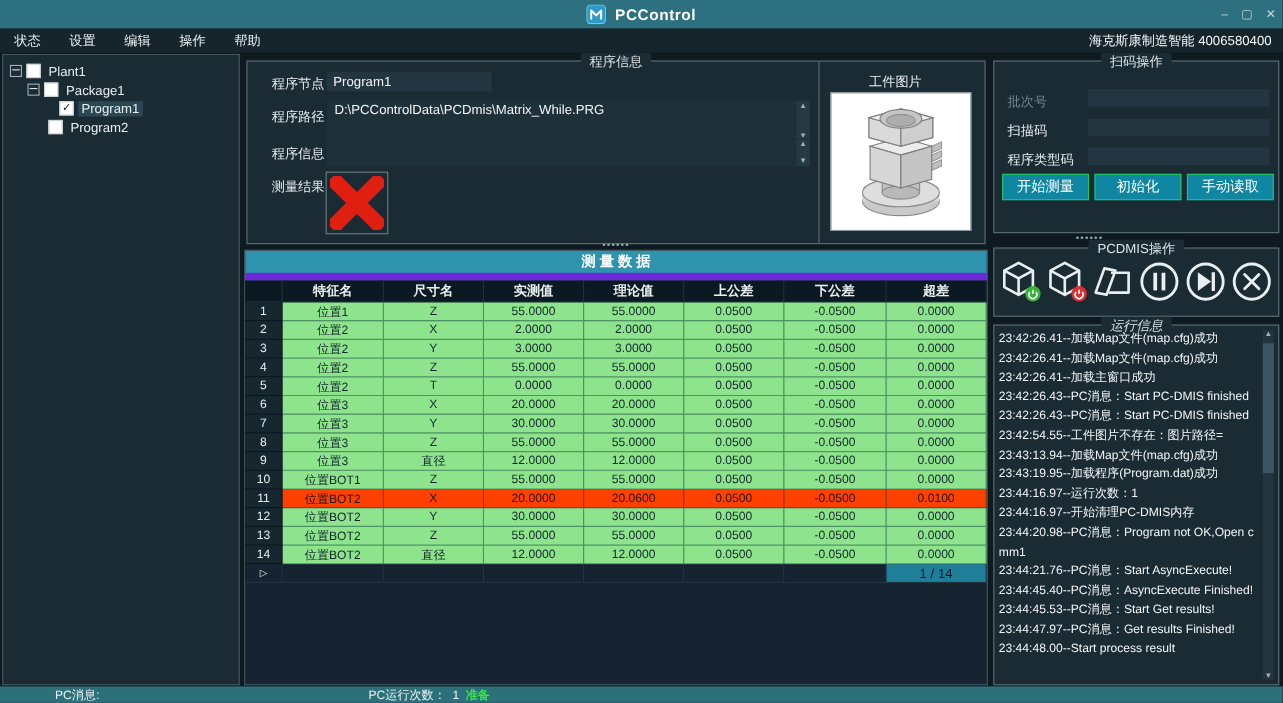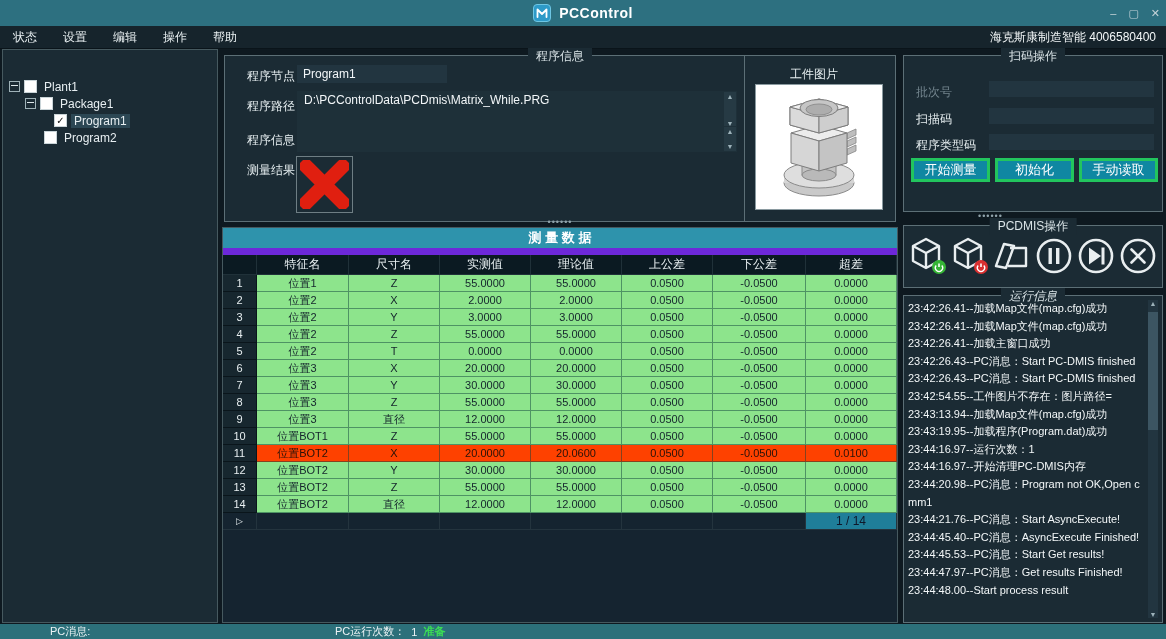--- a/index.html
+++ b/index.html
@@ -16,21 +16,21 @@
   .menubar{position:absolute;left:0;top:26px;width:1166px;height:22px;background:#16242C;
            display:flex;align-items:center;font-size:12px;border-bottom:1px solid #0A141A;}
   .menu-item{padding:0 13px;color:#E9F0F2;}
   .menu-right{margin-left:auto;padding-right:10px;color:#F3F7F8;}
   
   .group{position:absolute;border:1px solid #5C6F76;background:#1B2B34;box-sizing:border-box;}
   .group-title{position:absolute;top:-8px;left:50%;transform:translateX(-50%);background:#1B2B34;
                padding:0 8px;font-size:12px;color:#D9E3E6;white-space:nowrap;}
   .plain-panel{position:absolute;border:1px solid #46595F;background:#1B2B34;box-sizing:border-box;}
   
-  .tree{padding-top:6px;font-size:12px;margin-top:22px;}
+  .tree{padding-top:6px;font-size:12px;}
   .tree-row{display:flex;align-items:center;height:17px;white-space:nowrap;}
   .tree-row.selected .tree-label{background:#2C4754;}
   .expander{width:9px;height:9px;border:1px solid #9FB2B8;background:#1B2B34;margin-right:4px;
             position:relative;flex:0 0 9px;}
   .expander::after{content:"";position:absolute;left:1px;right:1px;top:3px;height:1px;background:#DDE7EA;}
   .cbox{width:11px;height:11px;background:#FFF;border:1px solid #C9D4D8;margin-right:4px;flex:0 0 11px;
         display:flex;align-items:center;justify-content:center;}
   .cbox.checked::after{content:"\2713";color:#111;font-size:10px;font-weight:bold;line-height:1;}
   .tree-label{padding:0 3px;}
   
@@ -46,37 +46,37 @@
   .part-box{position:absolute;background:#FFF;border:1px solid #8A9AA0;box-sizing:border-box;
             display:flex;align-items:center;justify-content:center;}
   .xbox{position:absolute;border:1px solid #6E7E84;box-sizing:border-box;display:flex;
         align-items:center;justify-content:center;background:#1B2B34;}
   
   .mtable{position:absolute;left:222px;top:227px;width:676px;height:396px;background:#152430;
           border:1px solid #46595F;box-sizing:border-box;}
   .mtitle{height:20px;background:#2E93AC;color:#FFF;font-weight:bold;font-size:13px;
           display:flex;align-items:center;justify-content:center;border-bottom:7px solid #6d28d9;}
   .mgrid{display:grid;grid-template-columns:34px 92px 91px 91px 91px 91px 93px auto;}
-  .mhead{height:20px;background:#0B1A22;}
+  .mhead{height:20px;background:#0B1A22;font-weight:bold;}
   .mhead .cell{color:#EAF1F3;font-size:12px;border-right:1px solid #203139;border-bottom:1px solid #203139;}
   .cell{display:flex;align-items:center;justify-content:center;font-size:11px;box-sizing:border-box;height:100%;}
   .mrow{height:17px;}
   .mrow .cell{border-right:1px solid rgba(16,66,60,.5);border-bottom:1px solid rgba(16,66,60,.5);}
   .mrow .num{background:#17272F;color:#E8EFF1;border-right:1px solid #0A151B;border-bottom:1px solid #0A151B;}
   .mrow.ok .cell:not(.num){background:#8DE48C;color:#14242C;}
   .mrow.ng .cell:not(.num){background:#FE4100;color:#271208;}
   .mfoot{height:17px;}
   .mfoot .cell{background:#152430;border-right:1px solid #24343E;border-bottom:1px solid #24343E;color:#D7E1E4;}
   .mfoot .pager{background:#1F7E99;color:#0f172a;font-size:12px;}
   .marker{color:#E8EFF1;font-size:9px;}
   
   .scan-label{position:absolute;font-size:12px;color:#E6EEF0;}
   .scan-label.dim{color:#74868F;}
   .scan-input{position:absolute;height:16px;background:#223540;}
-  .tbtn{position:absolute;height:24px;background:#0F87A2;border:3px solid #22c55e;color:#FFF;
+  .tbtn{position:absolute;height:24px;background:#0F87A2;border:1px solid #22c55e;color:#FFF;
         font-size:13px;display:flex;align-items:center;justify-content:center;box-sizing:border-box;
         font-family:inherit;}
   .icon-row{position:absolute;left:908px;top:234px;width:250px;height:44px;display:flex;
             align-items:center;justify-content:space-between;}
   .grip{position:absolute;color:#8FA2AA;font-size:9px;letter-spacing:1px;line-height:4px;}
   
   .log{position:absolute;left:908px;top:300px;width:238px;height:318px;overflow:hidden;
        font-size:11px;line-height:17.6px;color:#F3F7F8;word-break:break-all;}
   .vscroll{position:absolute;left:1148px;top:300px;width:10px;height:318px;background:#223540;
            display:flex;flex-direction:column;align-items:center;justify-content:space-between;

